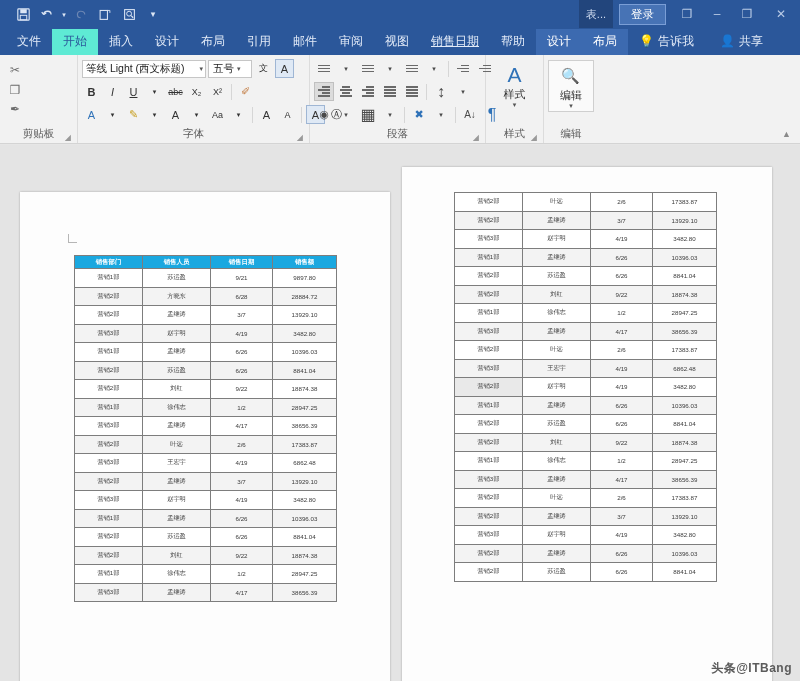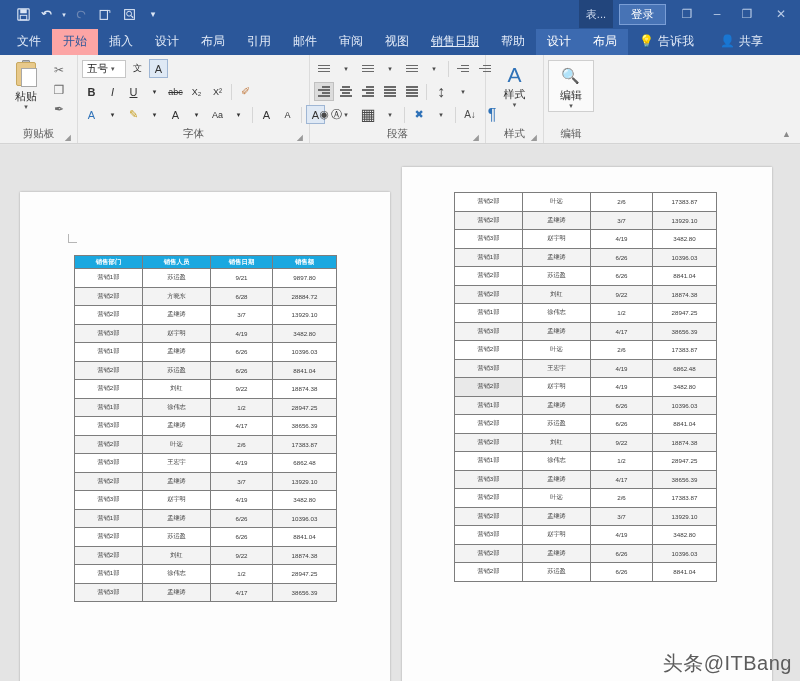--- a/index.html
+++ b/index.html
@@ -55,21 +55,21 @@
     height: 27px; background: #2b579a;
     display: flex; align-items: flex-end;
     padding-left: 6px; position: relative;
   }
   .tab {
     font-size: 12px; color: #e3ebf8;
     padding: 4px 11px 5px 11px; line-height: 1.4;
     white-space: nowrap;
   }
   .tab.active {
-    background: #fca5a5; color: #2b579a;
+    background: #5eead4; color: #2b579a;
   }
   .tab.ctx { background: #3c6ab0; color: #ffffff; }
   .tab.ul { text-decoration: underline; }
   .tab-tell { display: flex; align-items: center; gap: 4px; }
   .bulb { color: #ffd98a; font-size: 12px; }
   .tab-share { margin-left: 4px; display: flex; align-items: center; gap: 4px; }
 
   
   .ribbon {
     height: 89px; background: #f2f2f2;
@@ -214,21 +214,21 @@
   .t-head {
     background: #1aa8e0; color: #ffffff;
     font-weight: bold; height: 13px; font-size: 6.4px;
   }
   table.sales td.cell { height: 18.5px; background: #ffffff; }
   table.sales tr.alt td.cell { background: #f3f3f3; }
   td.sel { background: #e9e9e9 !important; }
 
   .wm {
     position: absolute; right: 8px; bottom: 4px;
-    font-size: 20px; color: #5c5c5c; font-weight: normal;
+    font-size: 12px; color: #5c5c5c; font-weight: bold;
     letter-spacing: 0.5px;
   }
 </style>
 </head>
 <body>
 
 <div class="titlebar">
   <div class="qat">
     <div class="qat-btn">
       <svg width="13" height="13" viewBox="0 0 16 16">
@@ -297,44 +297,39 @@
   <div class="tab tab-share">
     <span>👤</span>
     <span>共享</span>
   </div>
 </div>
 
 <div class="ribbon">
 
   <div class="rgroup g-clip">
     <div class="rgroup-body">
-      <div class="paste-col">
-        <div class="paste-ico">
-          <div class="clip"></div>
-            <div class="board"></div>
-            <div class="sheet"></div>
-        </div>
-        <div class="paste-label">粘贴</div>
-        <div class="paste-caret">▾</div>
-      </div>
       <div class="clip-small">
         <div class="ci">✂</div>
         <div class="ci">❐</div>
         <div class="ci">✒</div>
       </div>
     </div>
     <div class="rgroup-name">
       <span>剪贴板</span>
       <span class="launcher">◢</span>
     </div>
   </div>
 
   <div class="rgroup g-font">
     <div class="rgroup-body" style="flex-direction:column">
       <div class="frow" style="margin-bottom:2px">
+        <div class="fontbox">
+          <span class="cv">等线 Light (西文标题)</span>
+          <span class="ddcaret">▾</span>
+        </div>
         <div class="sizebox">
           <span class="cv">五号</span>
           <span class="ddcaret">▾</span>
         </div>
         <div class="fbtn sm">文</div>
         <div class="fbtn boxed">A</div>
       </div>
       <div class="frow" style="margin-bottom:2px">
         <div class="fbtn" style="font-weight:bold">B</div>
         <div class="fbtn" style="font-style:italic">I</div>

